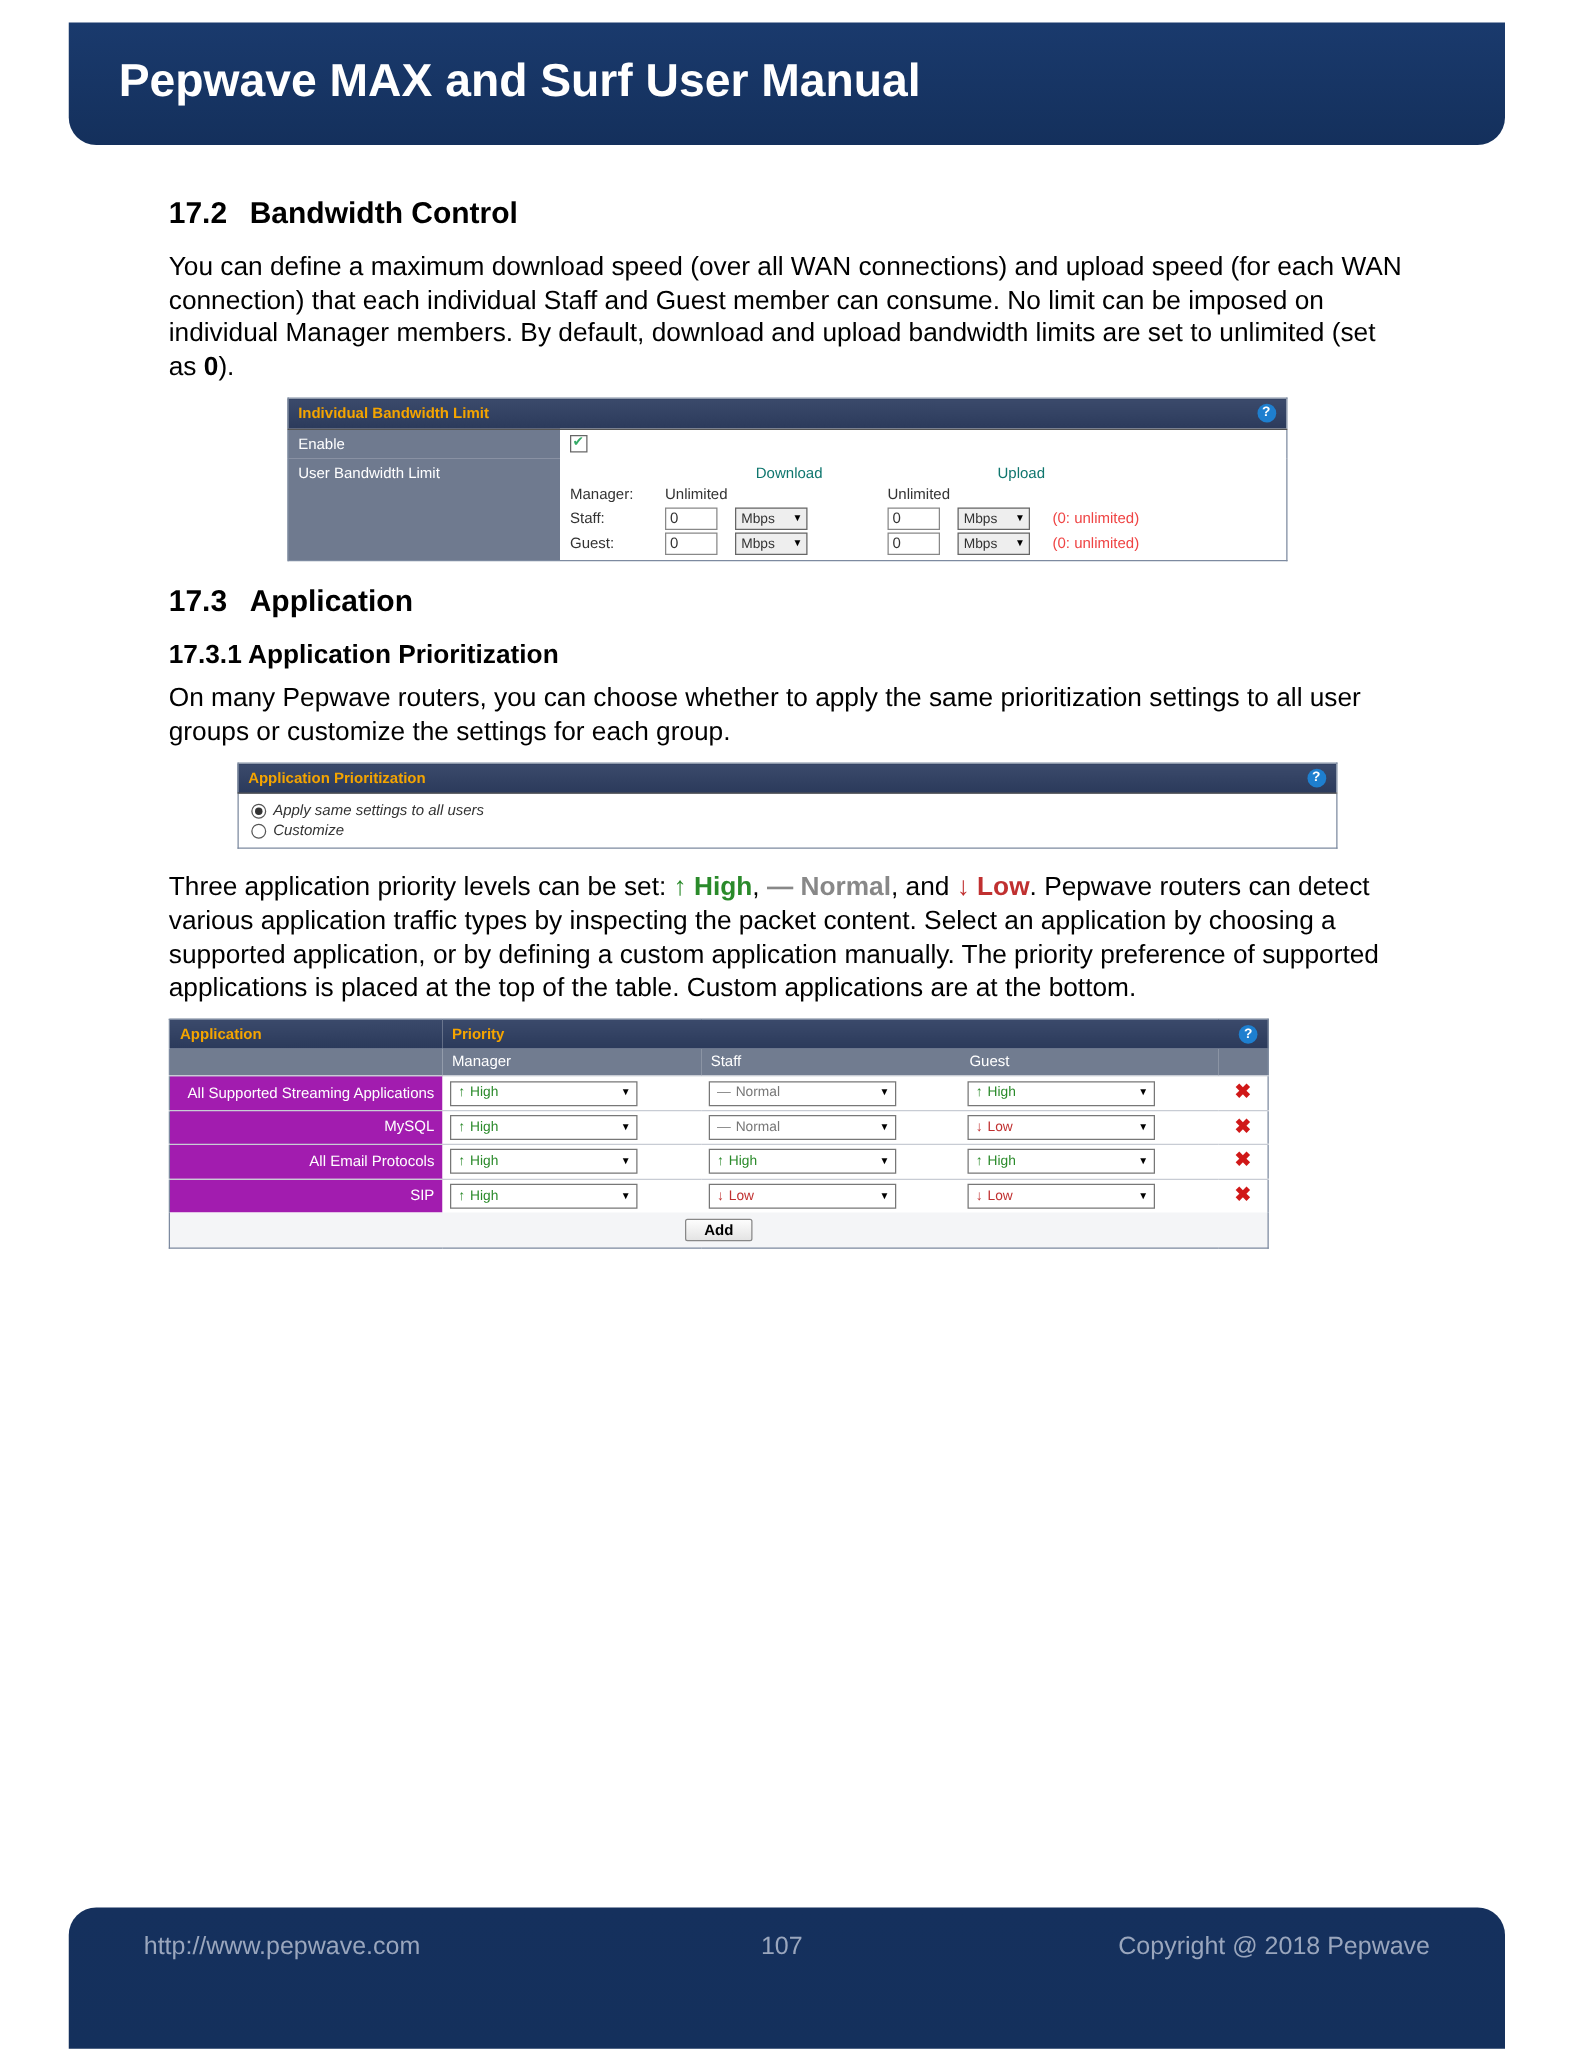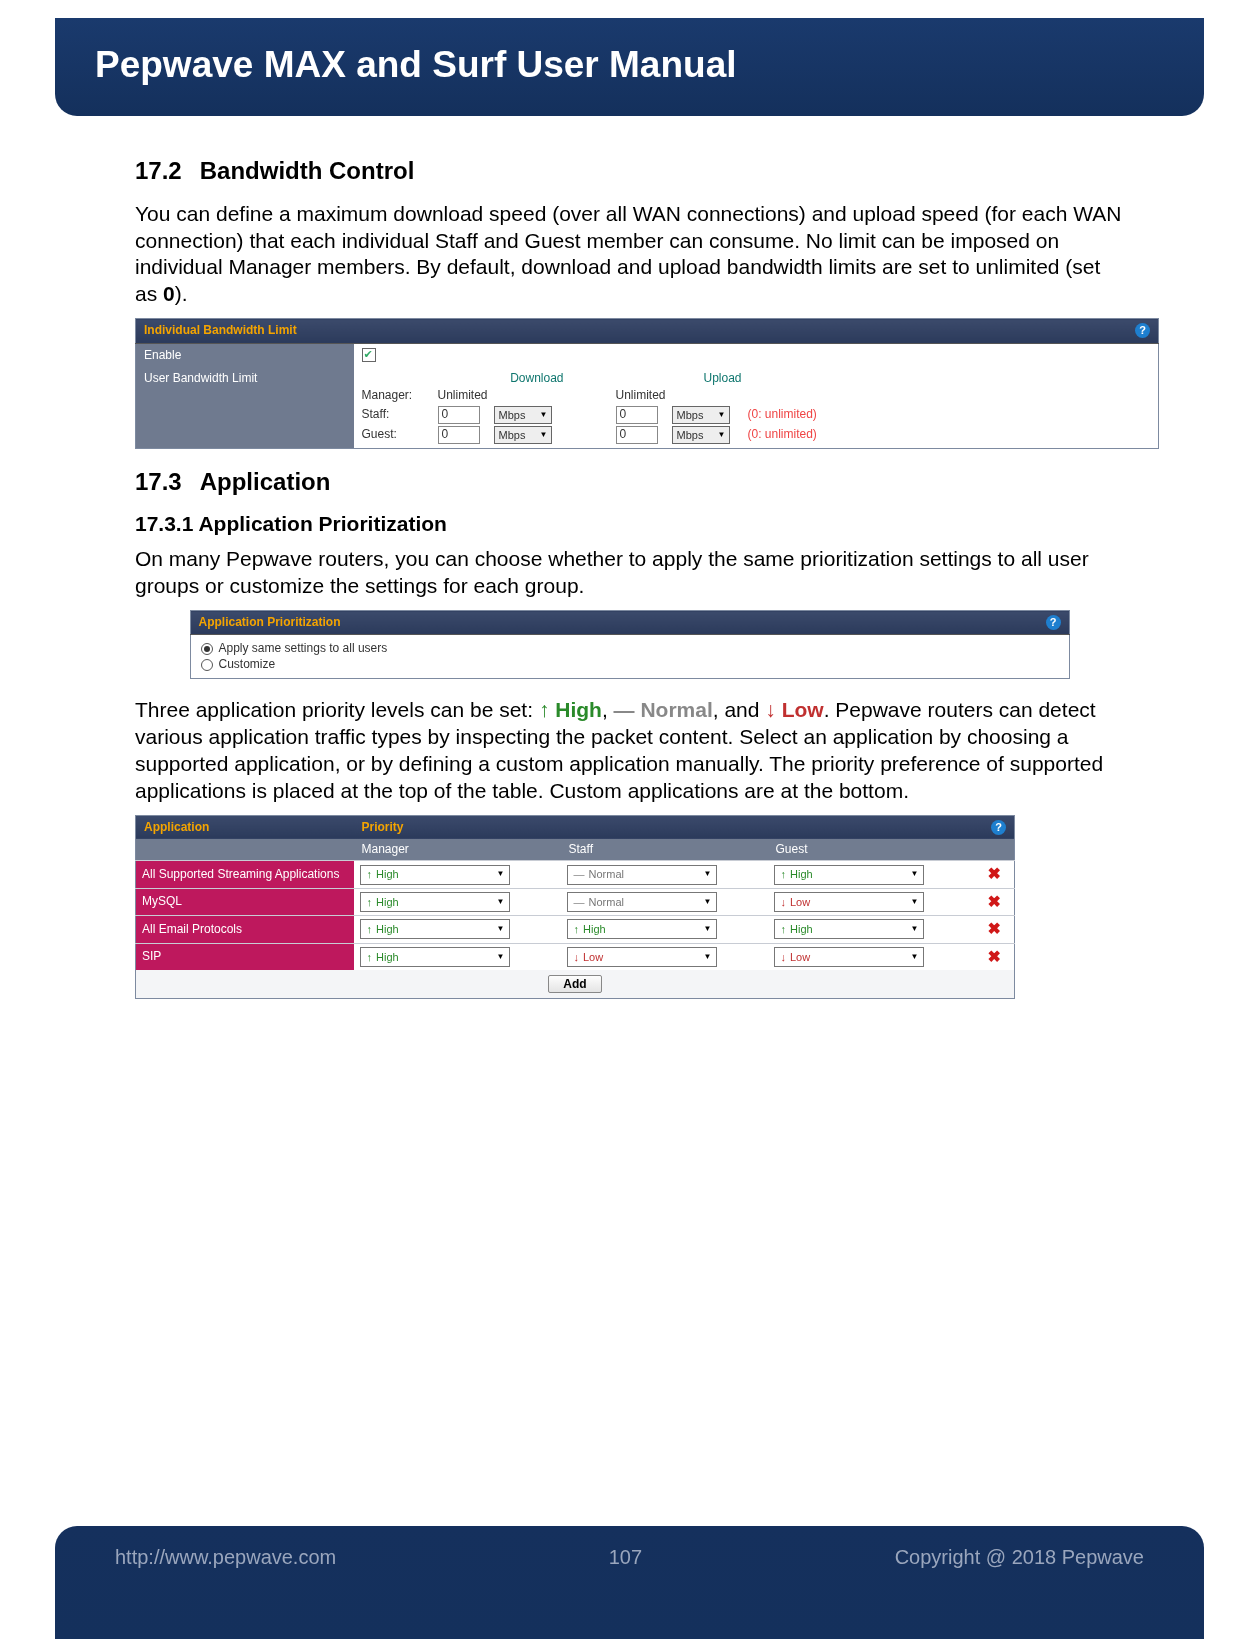--- a/index.html
+++ b/index.html
@@ -116,21 +116,21 @@
   .chk.checked::after{ content:"✔"; font-size:11px; color:#3a6; position:absolute; left:1px; top:-2px;}
   .radio { width:12px; height:12px; border:1px solid #555; border-radius:50%; display:inline-block; vertical-align:middle; margin-right:6px; position:relative; background:#fff;}
   .radio.on::after{ content:""; width:6px; height:6px; background:#333; border-radius:50%; position:absolute; left:2px; top:2px;}
 
   
   .app-table { width: 880px; }
   .app-table th, .app-table td { border:0; }
   .app-title-row td { background: linear-gradient(#3b4a6b,#2b3a5b); color:#f4a400; font-weight:bold; padding:4px 8px;}
   .app-hdr-row td { background:#717c90; color:#fff; padding:3px 8px; font-size:12px;}
   .app-row td { padding:3px 6px; border-top:1px solid #c8ccd4;}
-  .app-row .rowlabel { background:#be185d; color:#fff; font-size:12px; width:218px;}
+  .app-row .rowlabel { background:#a21caf; color:#fff; font-size:12px; width:218px;text-align:right;}
   .app-row .cell { background:#fff;}
   .prio-sel {
     width:150px; height:20px; border:1px solid #777; background:#fff;
     display:inline-flex; align-items:center; padding:0 18px 0 6px;
     font-size:11px; position:relative; color:#333;
   }
   .prio-sel::after{ content:"▼"; font-size:8px; position:absolute; right:4px; color:#000;}
   .prio-sel .arr-up{ color:#2a8a2a; margin-right:4px;}
   .prio-sel .arr-dn{ color:#c03030; margin-right:4px;}
   .prio-sel .dash{ color:#888; margin-right:4px;}
@@ -176,21 +176,21 @@
 
   <div class="content">
 
     <h2>
       <span class="secnum">17.2</span><span>Bandwidth Control</span>
     </h2>
     <p>
       <span>You can define a maximum download speed (over all WAN connections) and upload speed (for each WAN connection) that each individual Staff and Guest member can consume. No limit can be imposed on individual Manager members. By default, download and upload bandwidth limits are set to unlimited (set as </span><span class="bold0">0</span><span>).</span>
     </p>
 
-    <div class="ui-box" style="width:1024px;">
+    <div class="ui-box" style="width:800px;">
       <table class="ui-table" style="width:100%;">
         <tbody>
             <tr class="ui-title-row">
           <td colspan="2">
             <span>Individual Bandwidth Limit</span>
             <span class="help-badge">?</span>
           </td>
         </tr>
         <tr>
           <td class="ui-label-cell">Enable</td>
@@ -253,21 +253,21 @@
     <div class="ui-box" style="width:880px;">
       <table class="ui-table" style="width:100%;">
         <tbody>
             <tr class="ui-title-row">
           <td>
             <span>Application Prioritization</span>
             <span class="help-badge">?</span>
           </td>
         </tr>
         <tr>
-              <td class="ui-data-cell" style="padding:6px 10px;">
+              <td class="ui-data-cell" style="padding:6px 10px;font-style:italic;">
           <div>
             <span class="radio on"></span><span>Apply same settings to all users</span>
           </div>
           <div>
             <span class="radio"></span><span>Customize</span>
           </div>
         </td>
             </tr>
       </tbody>
         </table>

